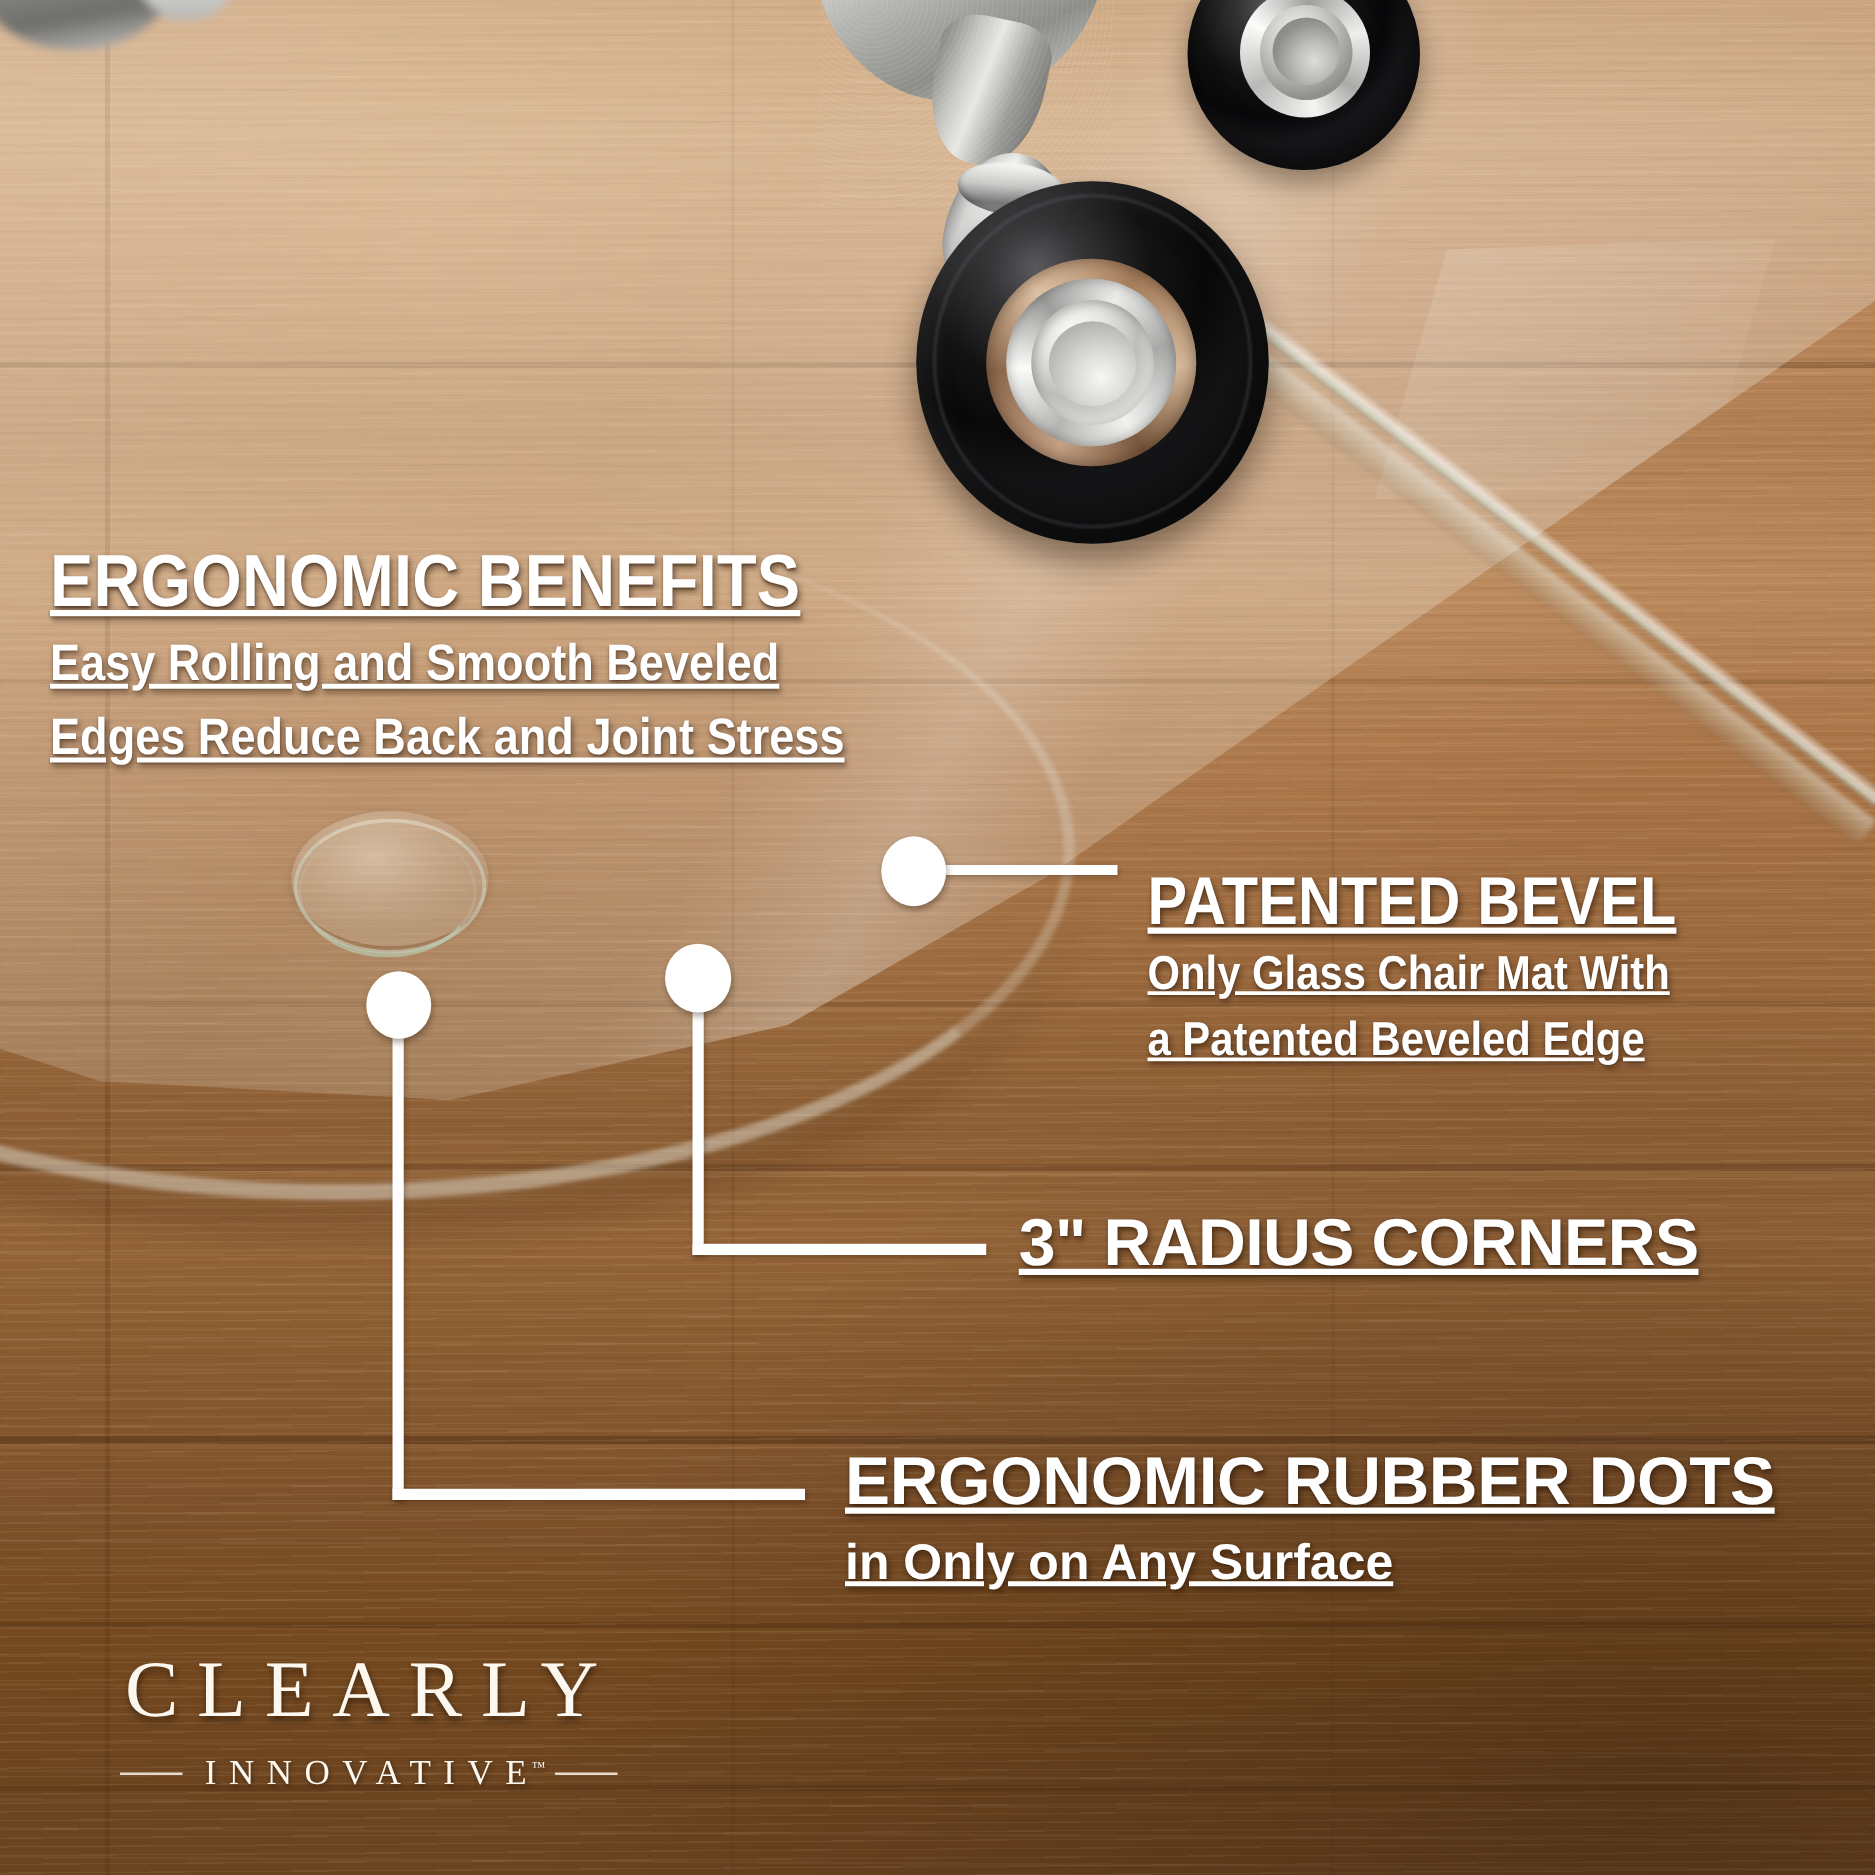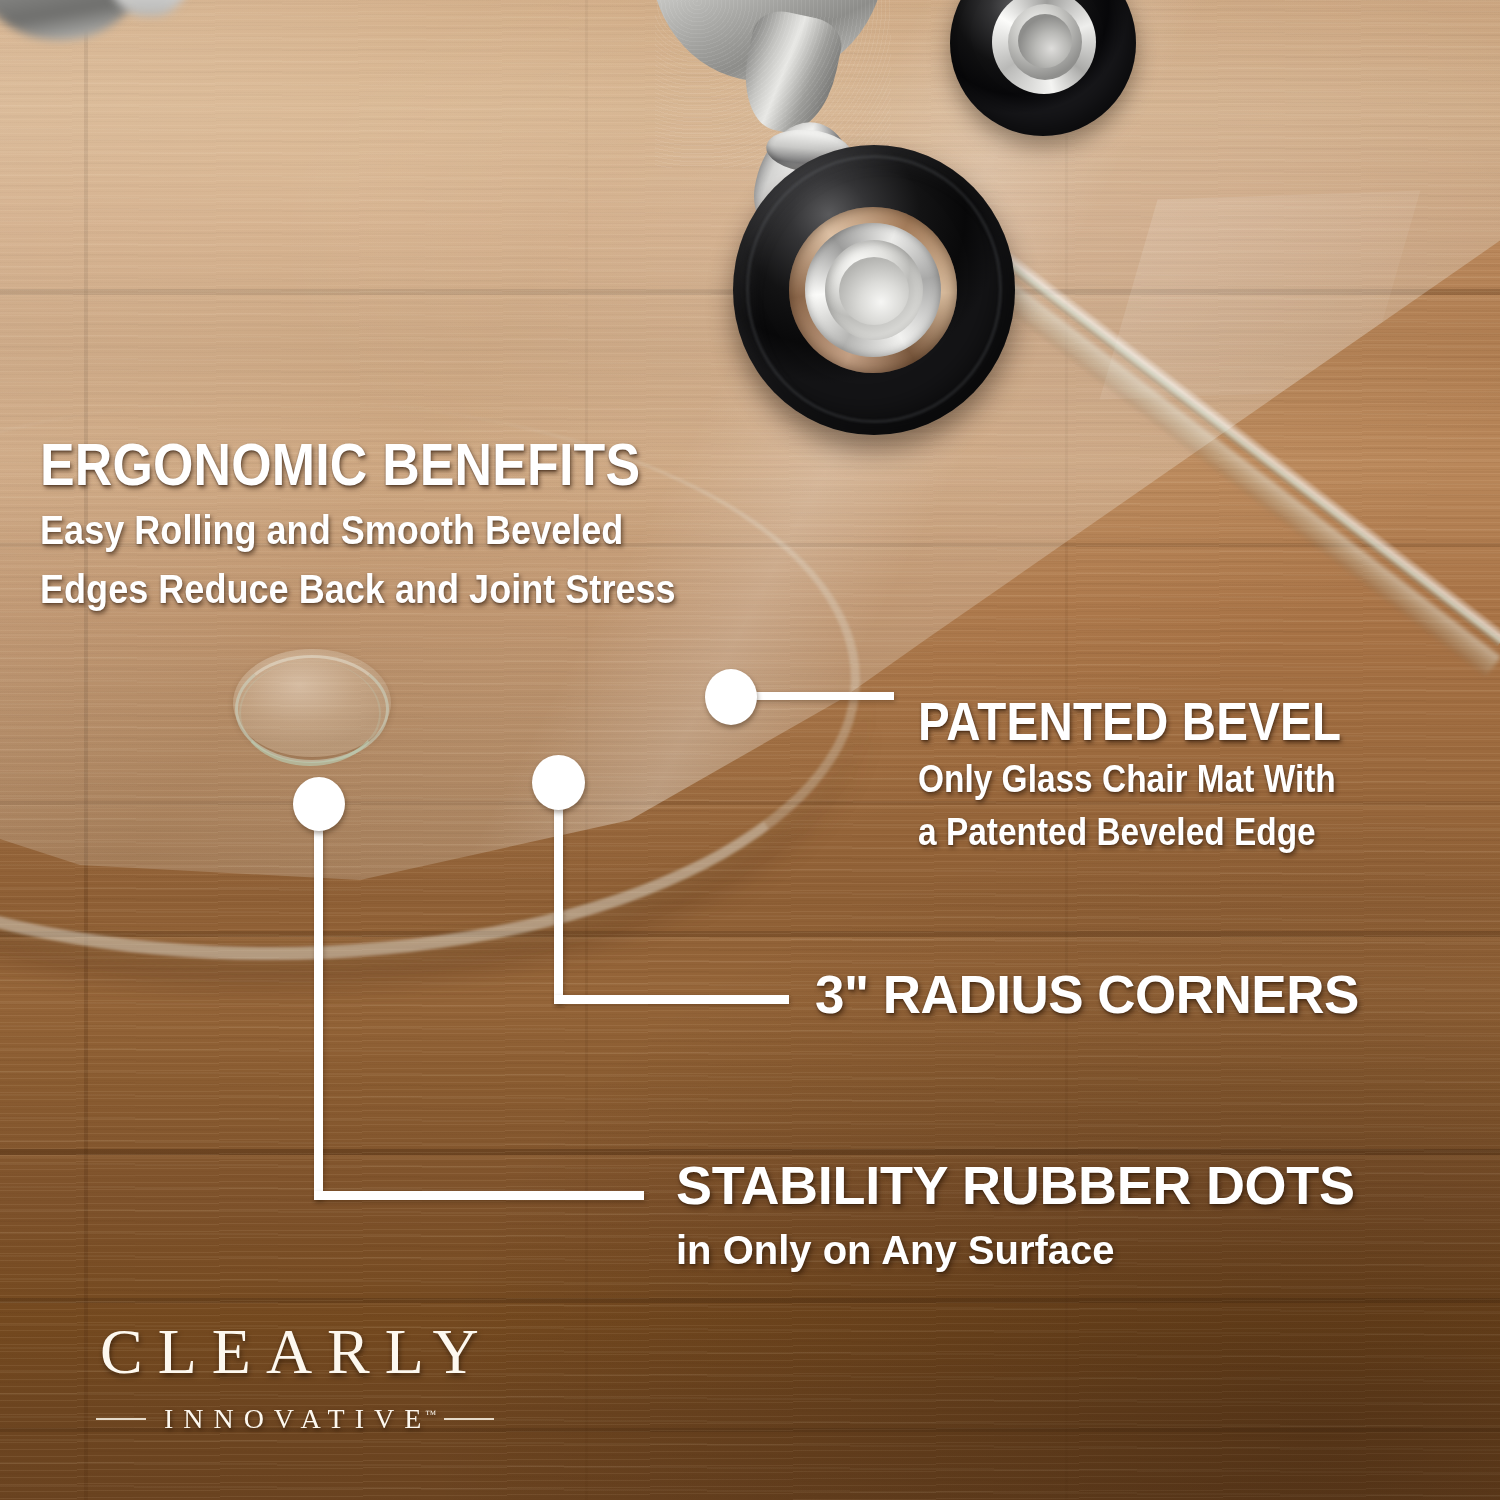--- a/index.html
+++ b/index.html
@@ -285,21 +285,21 @@
   
   .callouts{ position:absolute; inset:0; pointer-events:none; }
   .cdot{
     position:absolute; border-radius:50%;
     background:#ffffff;
     box-shadow:1px 3px 5px rgba(40,20,4,.38);
   }
   .cline{ position:absolute; background:#ffffff; box-shadow:1px 2px 4px rgba(40,20,4,.30); }
 
   
-  .txt{ position:absolute; color:#ffffff; }
+  .txt{ position:absolute; color:#ffffff;text-decoration:underline; }
   .head{
     font-weight:700;
     letter-spacing:.2px;
     text-shadow:2px 3px 5px rgba(35,16,2,.52), 0 1px 2px rgba(35,16,2,.4);
     line-height:1.0;
     white-space:nowrap;
   }
   .sub{
     font-weight:700;
     line-height:1.14;
@@ -436,21 +436,21 @@
     <div class="head cond">PATENTED BEVEL</div>
     <div class="sub cond">Only Glass Chair Mat With</div>
     <div class="sub cond">a Patented Beveled Edge</div>
   </div>
 
   <div class="txt" id="block-radius">
     <div class="head">3" RADIUS CORNERS</div>
   </div>
 
   <div class="txt" id="block-dots">
-    <div class="head">STABILITY RUBBER DOTS</div>
+    <div class="head">ERGONOMIC RUBBER DOTS</div>
     <div class="sub">in Only on Any Surface</div>
   </div>
 
   <div class="logo">
     <div class="word">CLEARLY</div>
     <div class="tagrow">
       <span class="rule"></span>
       <span class="tag"><span>INNOVATIVE</span><span class="tm">™</span></span>
       <span class="rule"></span>
     </div>

